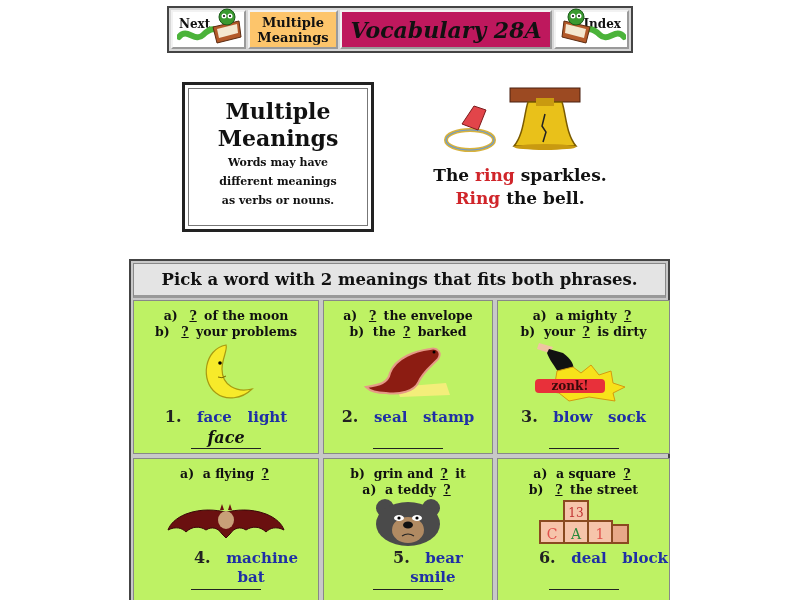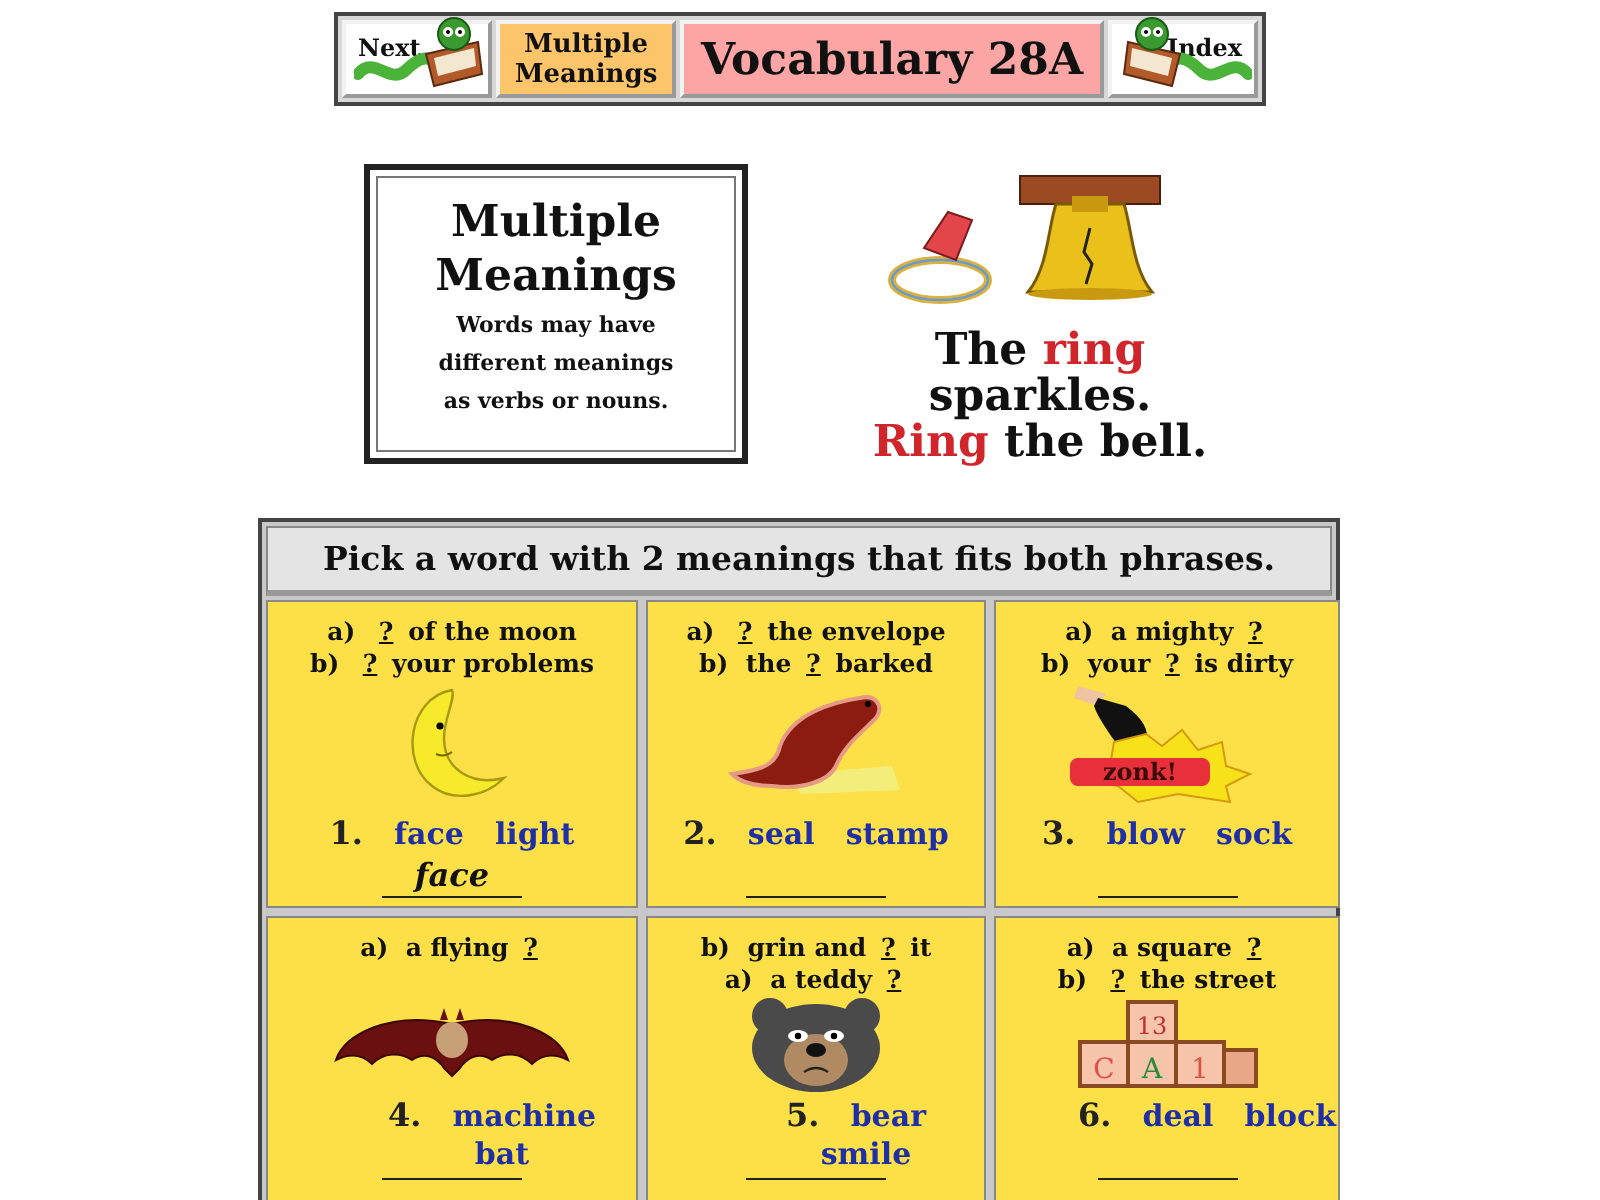--- a/index.html
+++ b/index.html
@@ -10,21 +10,21 @@
   .nav {
     position: absolute; left: 167px; top: 6px; width: 466px; height: 47px;
     border: 2px solid #444; background: #d8d8d8; display: flex; padding: 2px; gap: 2px;
   }
   .nav-cell {
     border: 2px solid #9a9a9a; border-top-color: #f2f2f2; border-left-color: #f2f2f2;
     display: flex; align-items: center; justify-content: center; position: relative;
   }
   .nav-next, .nav-index { width: 75px; background: #fff; }
   .nav-topic { width: 90px; background: #fdc56b; font-weight: bold; font-size: 13px; line-height: 15px; text-align: center; }
-  .nav-title { flex: 1; background: #fca5a5; font-weight: bold; font-size: 22px; }
+  .nav-title { flex: 1; background: #be185d; font-weight: bold; font-size: 22px; font-style: italic; }
   .nav-label { position: absolute; top: 5px; font-weight: bold; font-size: 12px; }
   .nav-next .nav-label { left: 6px; }
   .nav-index .nav-label { right: 6px; }
   .worm { position: absolute; bottom: 2px; }
   .nav-next .worm { left: 4px; }
   .nav-index .worm { left: 2px; }
 
   
   .def-box {
     position: absolute; left: 182px; top: 82px; width: 192px; height: 150px;
@@ -32,35 +32,35 @@
   }
   .def-inner {
     border: 1px solid #777; height: 100%; text-align: center; padding-top: 9px;
   }
   .def-title { font-weight: bold; font-size: 22px; line-height: 27px; }
   .def-text { font-weight: bold; font-size: 11px; line-height: 19px; margin-top: 1px; }
 
   
   .example { position: absolute; left: 410px; top: 84px; width: 220px; height: 130px; }
   .example-art { position: absolute; left: 30px; top: 0; }
-  .example-lines { position: absolute; left: 0; top: 80px; width: 220px; text-align: center; font-weight: bold; font-size: 22px; line-height: 23px; }
+  .example-lines { position: absolute; left: 0; top: 80px; width: 220px; text-align: center; font-weight: bold; font-size: 17px; line-height: 23px; }
   .red { color: #d0252a; }
 
   
   .puzzle {
     position: absolute; left: 129px; top: 259px; width: 541px; height: 345px;
     border: 2px solid #444; background: #c8c8c8; padding: 2px;
   }
   .puzzle-head {
     height: 35px; background: #e4e4e4; border: 1px solid #888; border-bottom-width: 3px; border-bottom-color: #999;
     display: flex; align-items: center; justify-content: center;
     font-weight: bold; font-size: 16.5px;
   }
   .grid { display: grid; grid-template-columns: 186px 170px 173px; grid-template-rows: 154px 154px; gap: 4px; margin-top: 2px; }
-  .card { background: #fde047; border: 1px solid #888; position: relative; text-align: center; }
+  .card { background: #bef264; border: 1px solid #888; position: relative; text-align: center; }
   .clue { font-weight: bold; font-size: 12.5px; line-height: 16px; padding-top: 7px; }
   .blank-q { text-decoration: underline; padding: 0 3px; }
   .pic { position: absolute; left: 0; right: 0; top: 42px; height: 58px; display: flex; align-items: center; justify-content: center; }
   .choices { position: absolute; left: 0; right: 0; top: 106px; font-weight: bold; font-size: 16px; }
   .choices .num { color: #222; margin-right: 10px; }
   .choices .opt { color: #1f2fa6; font-size: 15px; }
   .choices .opt + .opt { margin-left: 10px; }
   .answer { position: absolute; left: 50%; transform: translateX(-50%); top: 127px; width: 70px; height: 21px; border-bottom: 1.5px solid #222; font-style: italic; font-weight: bold; font-size: 16px; line-height: 20px; }
   .row2 .choices { top: 89px; padding-left: 40px; }
   .row2 .answer { top: 110px; }

